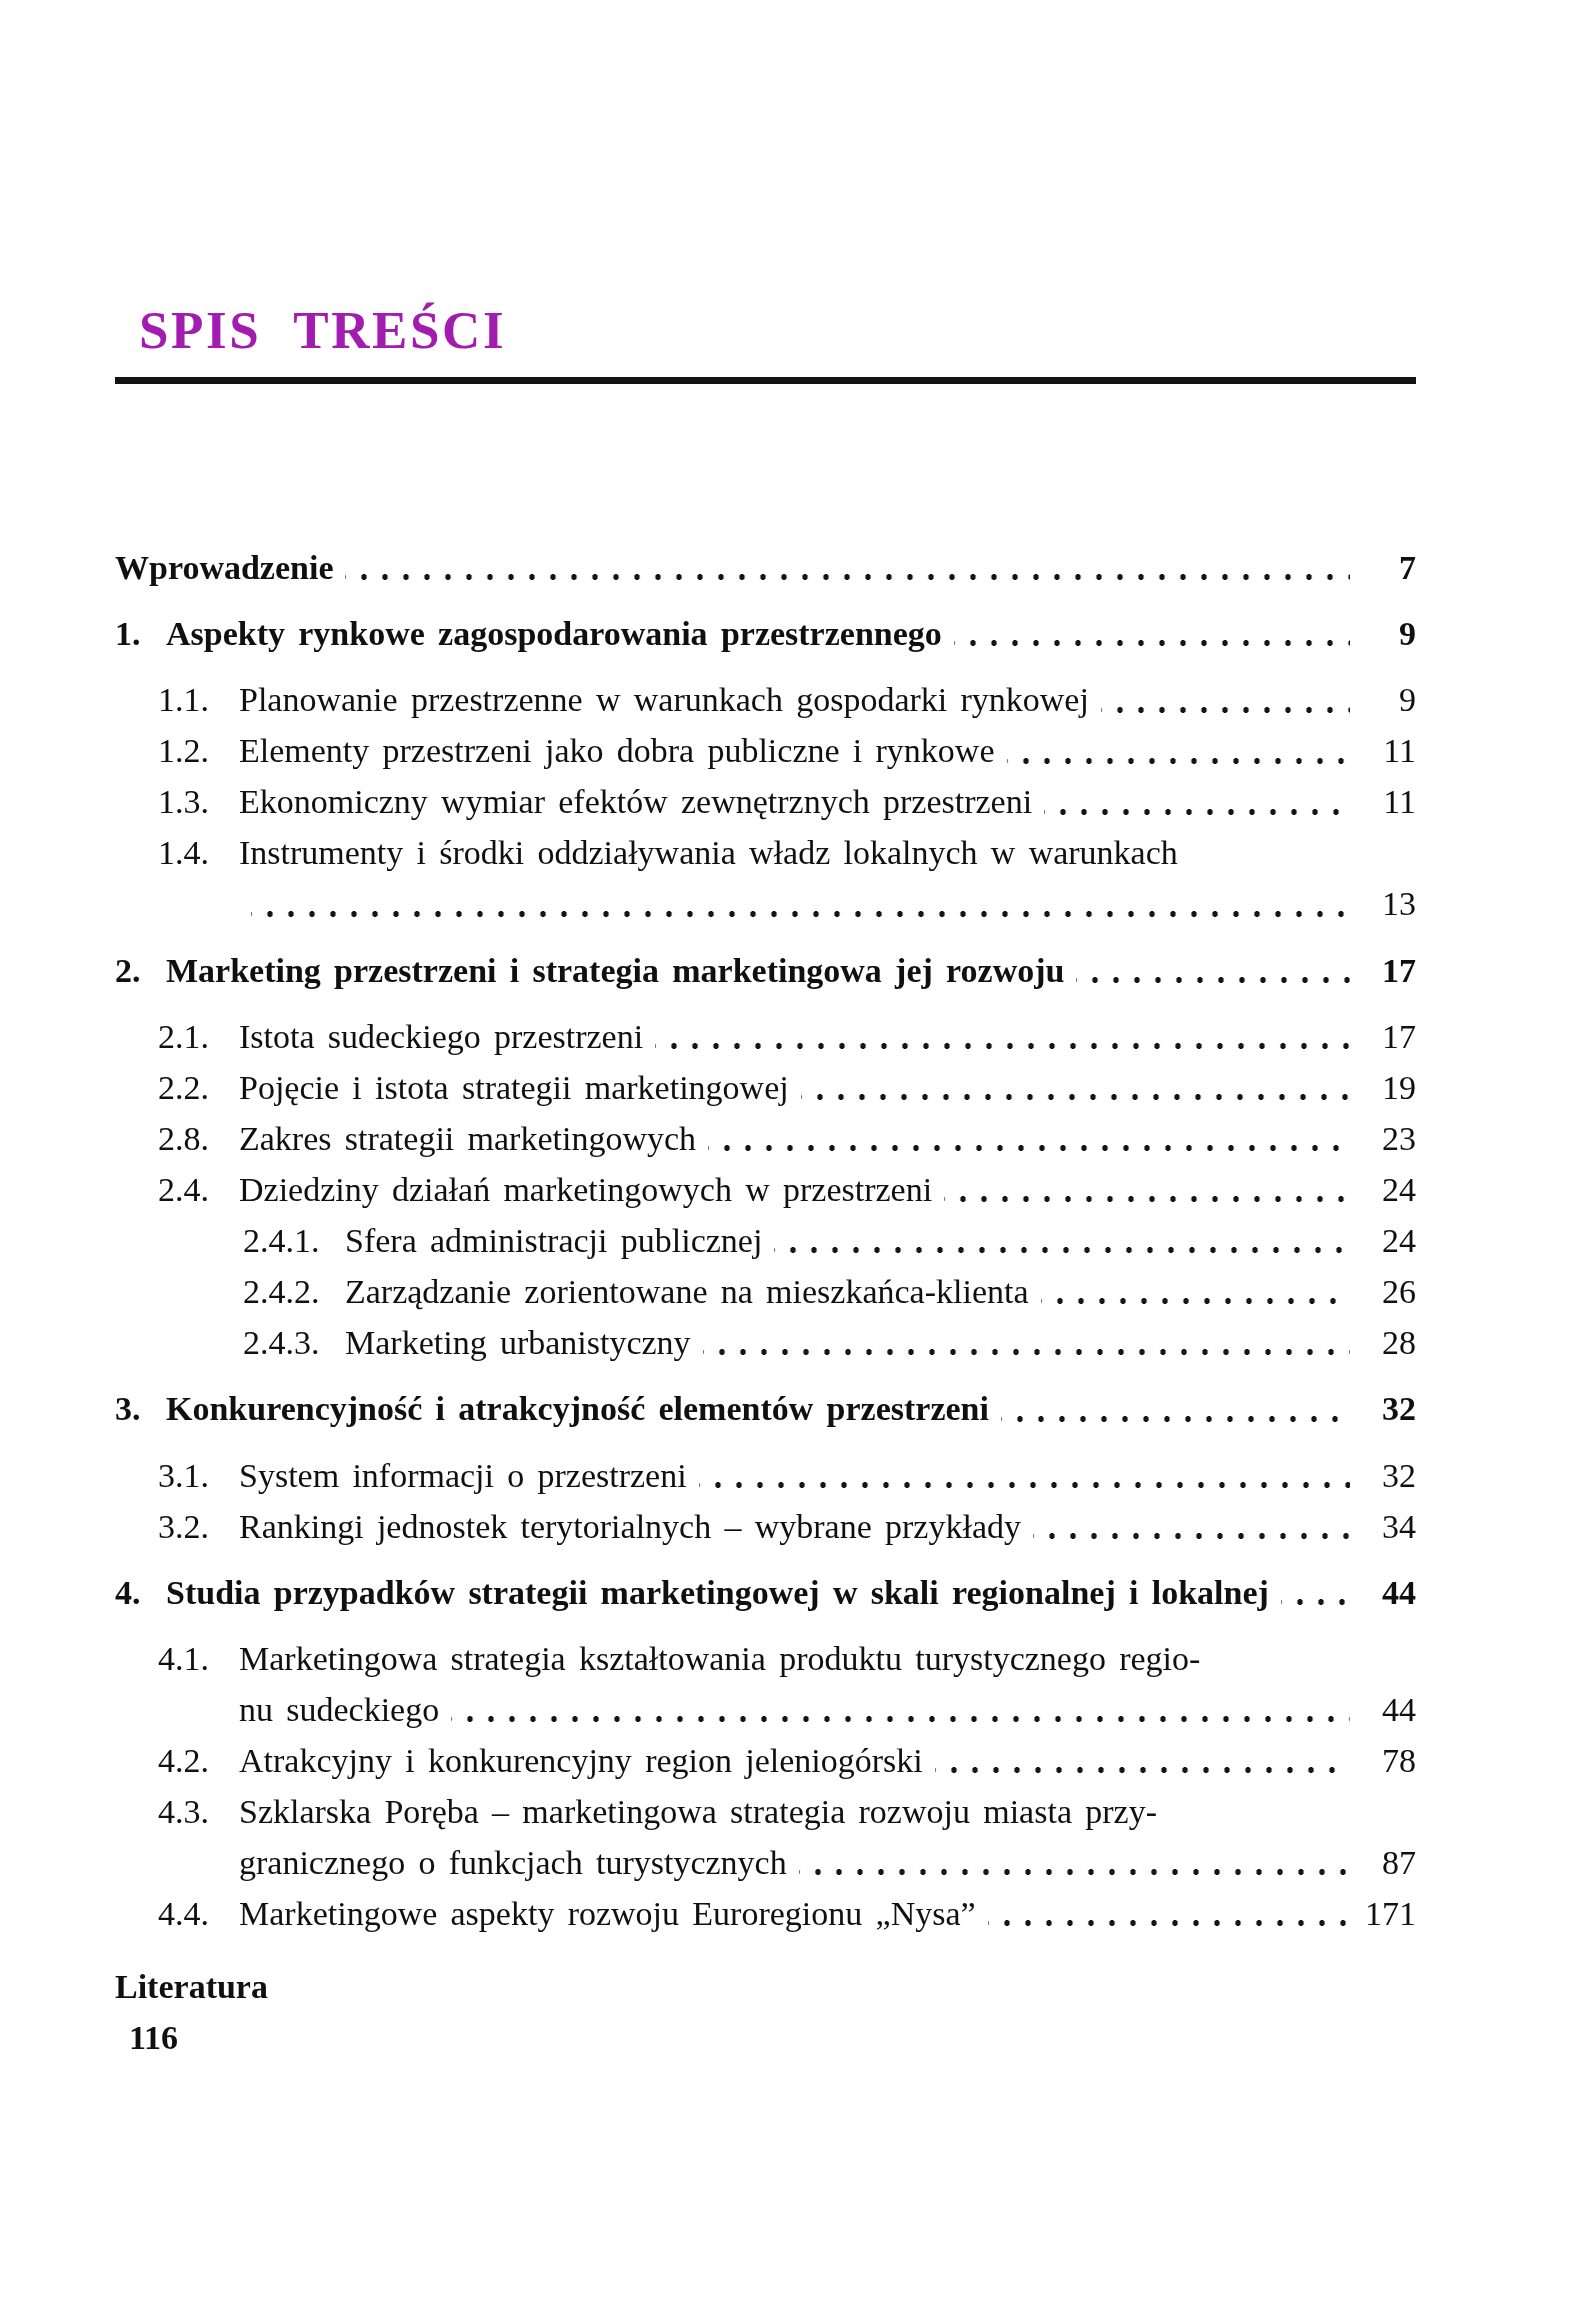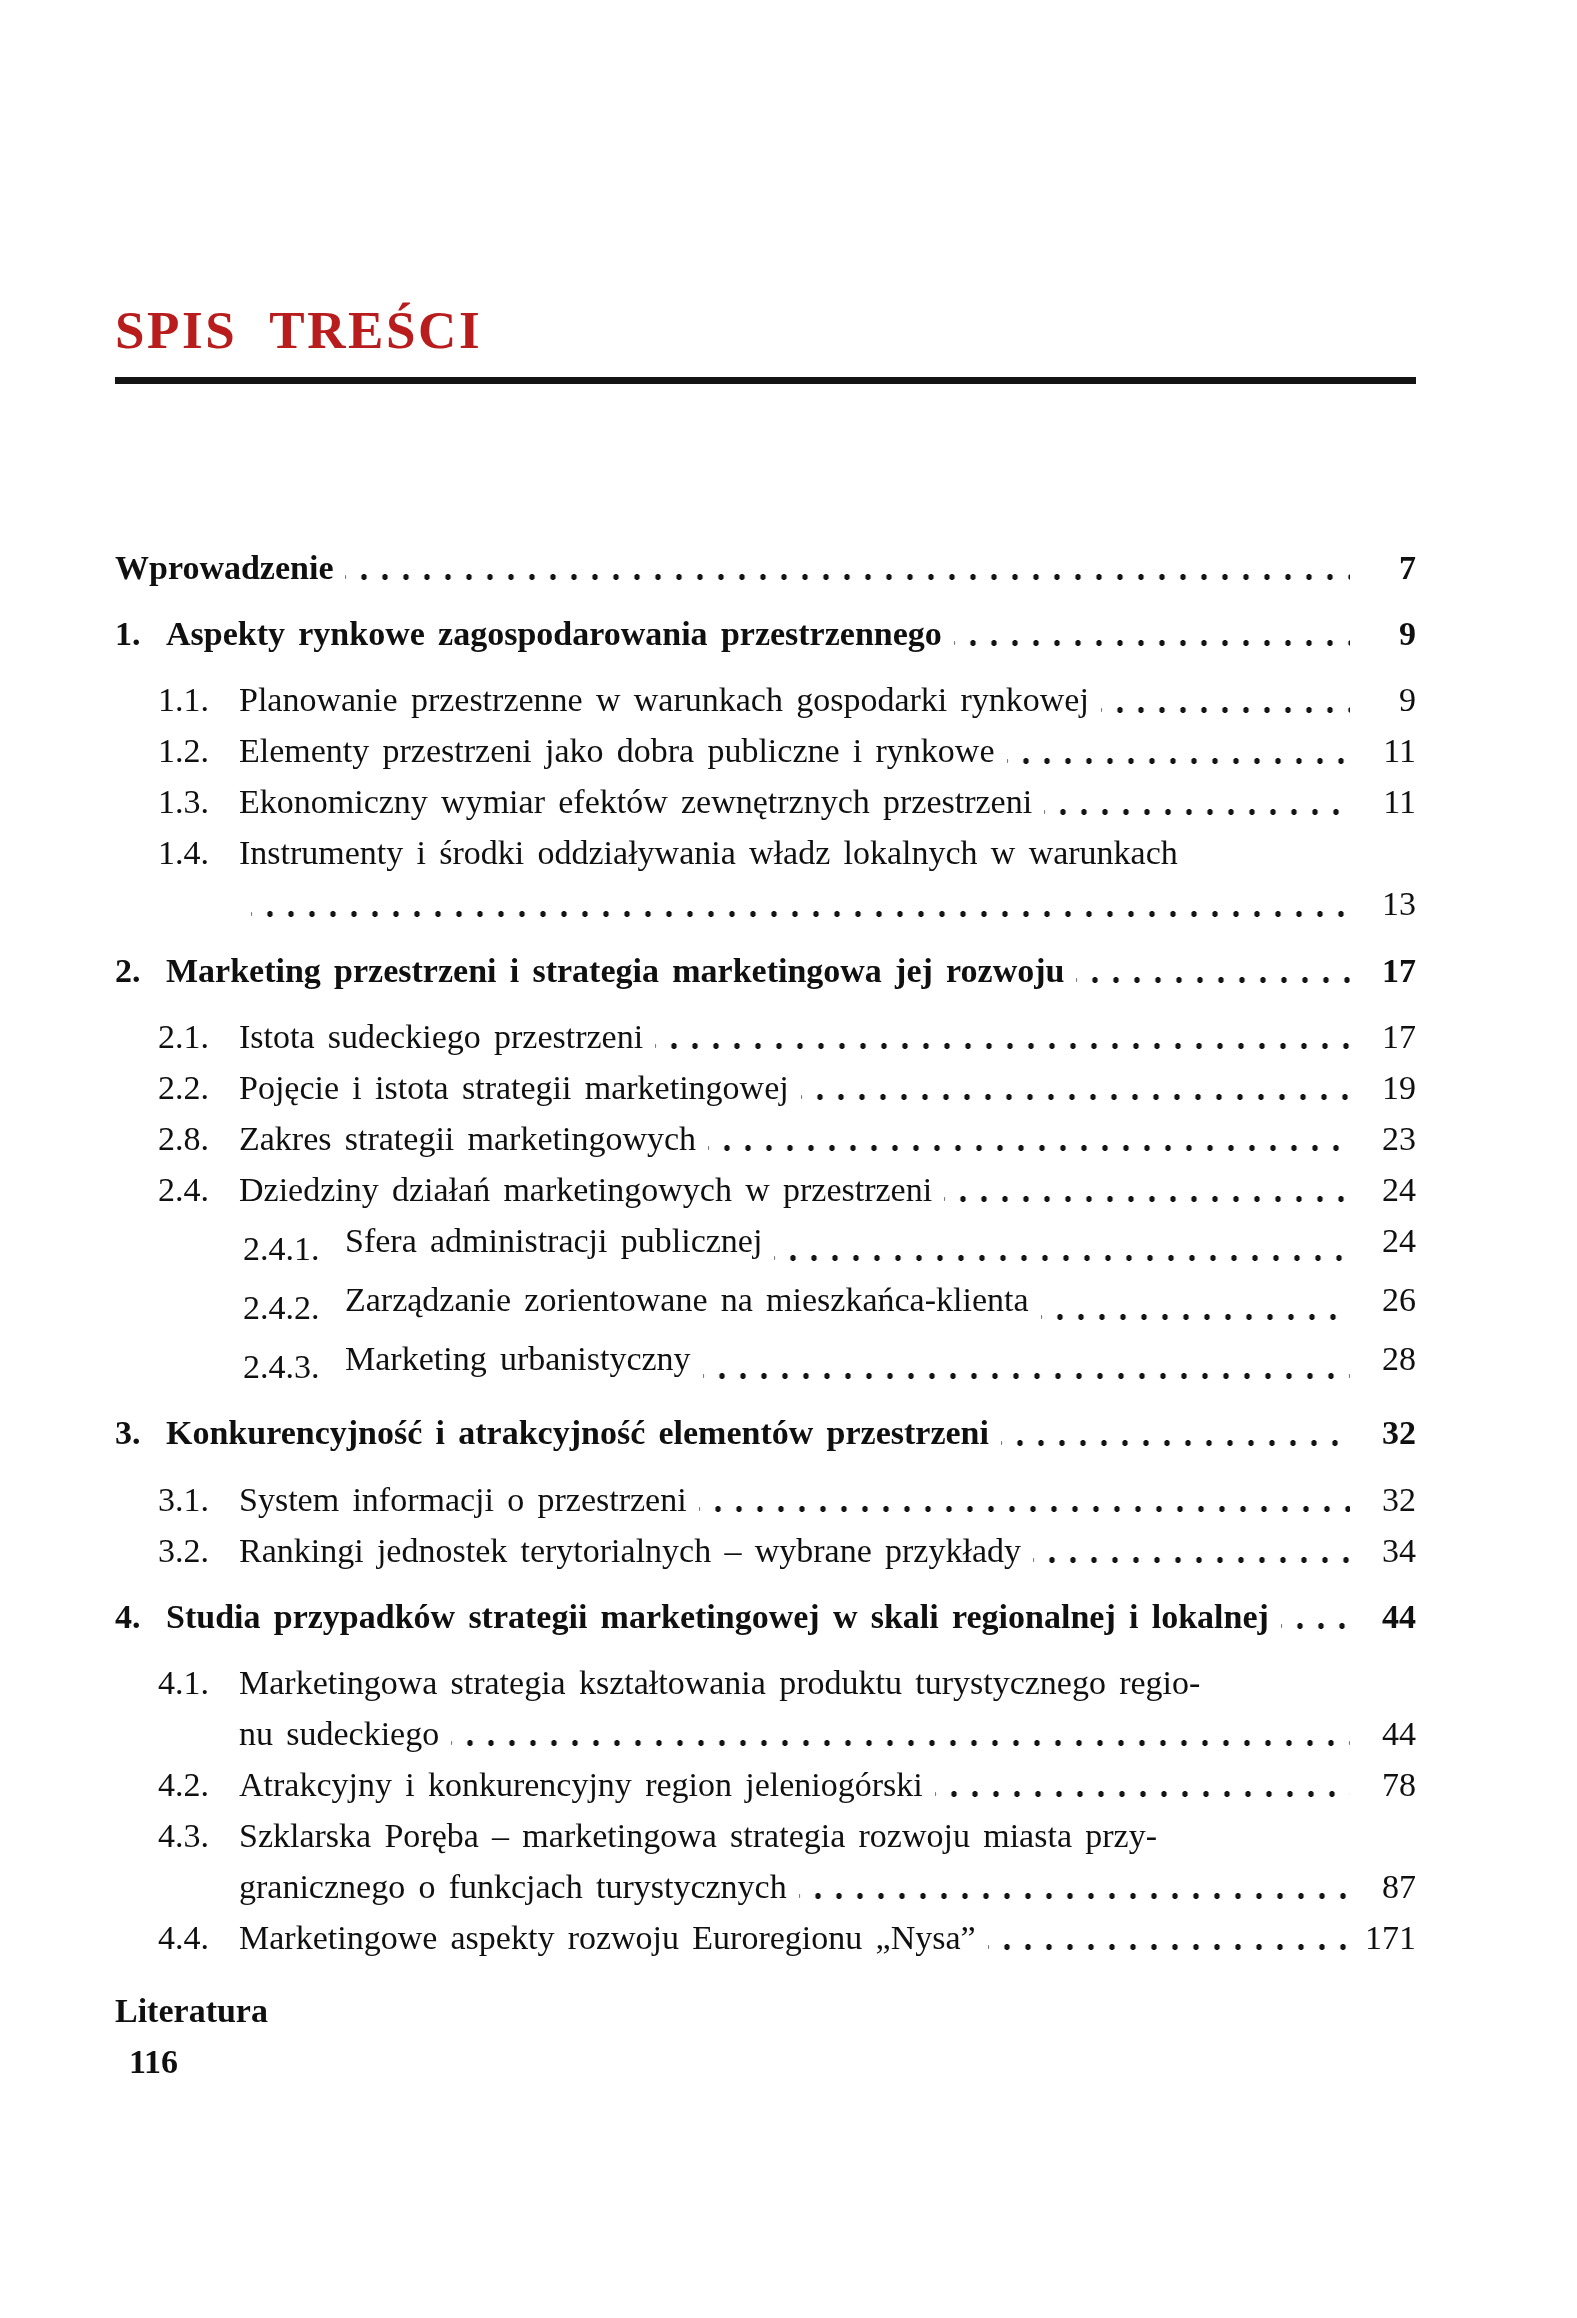--- a/index.html
+++ b/index.html
@@ -18,21 +18,22 @@
     padding: 0 162px 0 115px;
     box-sizing: border-box;
     width: 1578px;
   }
   .title {
     margin-top: 300px;
     font-size: 53px;
     font-weight: 700;
     letter-spacing: 2.6px;
     word-spacing: 17px;
-    color: #b91c1c;
+    color: #a21caf;
+    margin-left: 24px;
   }
   .rule {
     height: 6.8px;
     background: #141414;
     margin-top: 17px;
   }
   .toc {
     margin-top: 158px;
     font-size: 34px;
   }
@@ -41,21 +42,21 @@
     align-items: flex-start;
     line-height: 51px;
     word-spacing: 0.14em;
     white-space: nowrap;
   }
   .row .num { flex: 0 0 auto; }
   .lvl0 .num { width: 51px; }
   .lvl1 { padding-left: 43px; }
   .lvl1 .num { width: 81px; }
   .lvl2 { padding-left: 128px; }
-  .lvl2 .num { width: 102px; margin-top: 8px; }
+  .lvl2 .num { width: 102px; }
   .head {
     font-weight: 700;
     margin-top: 15.3px;
     margin-bottom: 15.3px;
   }
   .last { margin-top: 22px; flex-direction: column; }
   .t { flex: 0 1 auto; }
   .leader {
     flex: 1 1 auto;
     min-width: 5.1px;

